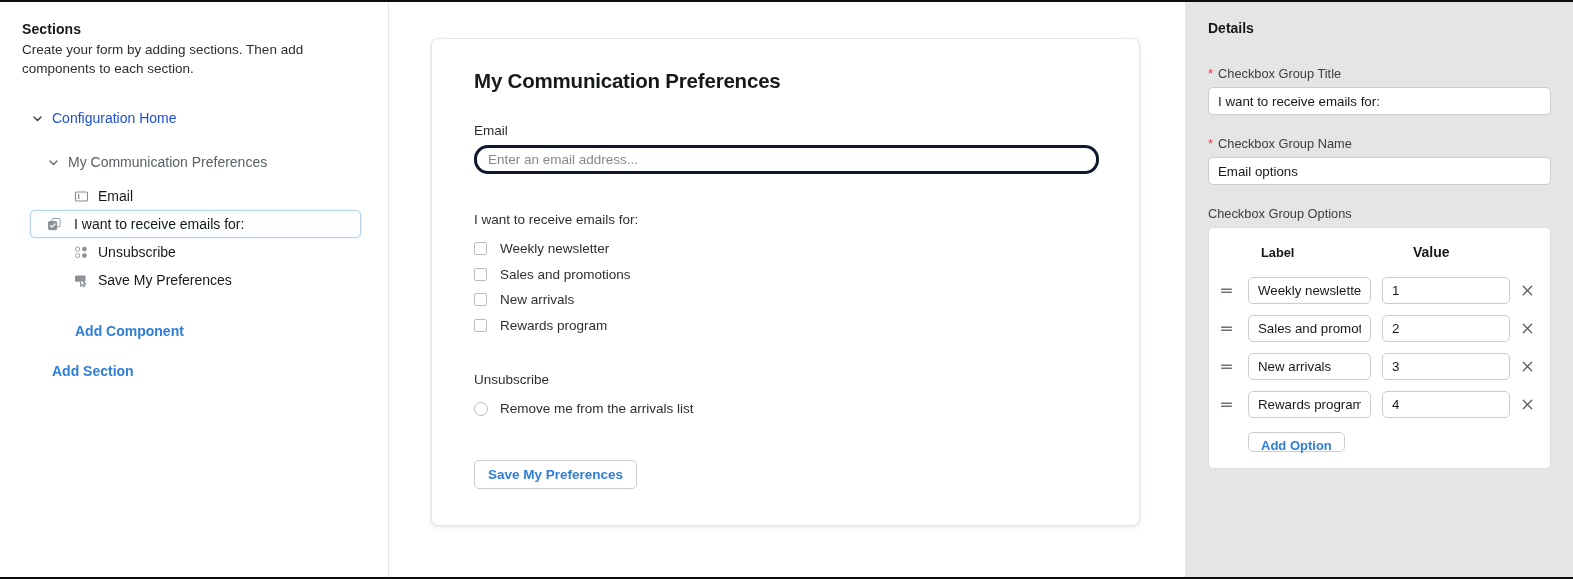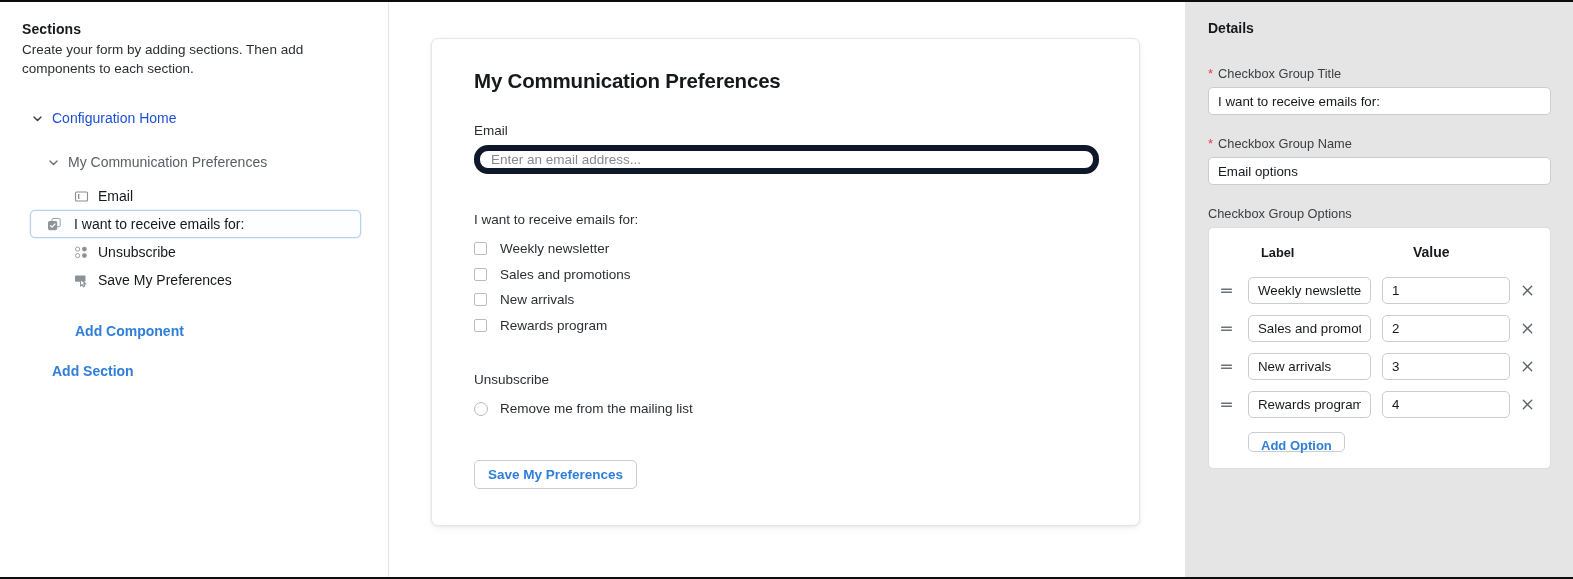--- a/index.html
+++ b/index.html
@@ -153,21 +153,21 @@
   }
   .field-label {
     font-size: 13.5px;
     color: #2b2f33;
     margin-bottom: 7px;
   }
   .text-input {
     width: 625px;
     height: 29px;
     box-sizing: border-box;
-    border: 6px solid #0f172a;
+    border: 3px solid #0f172a;
     border-radius: 14px;
     padding: 0 11px;
     font-size: 13.5px;
     font-family: "Liberation Sans", sans-serif;
     color: #16191b;
     background: #ffffff;
     outline: none;
   }
   .text-input::placeholder { color: #85898d; }
 
@@ -449,21 +449,21 @@
         <label class="opt-row">
           <span class="cbox"></span>
           <span class="opt-text">Rewards program</span>
         </label>
       </div>
 
       <div class="unsub-block">
         <div class="group-legend">Unsubscribe</div>
         <label class="opt-row">
           <span class="rbtn"></span>
-          <span class="opt-text">Remove me from the mailing list</span>
+          <span class="opt-text">Remove me from the arrivals list</span>
         </label>
       </div>
 
       <button class="btn-outline">Save My Preferences</button>
     </div>
   </main>
 
   <aside id="details">
     <div class="dt-title">Details</div>
 

